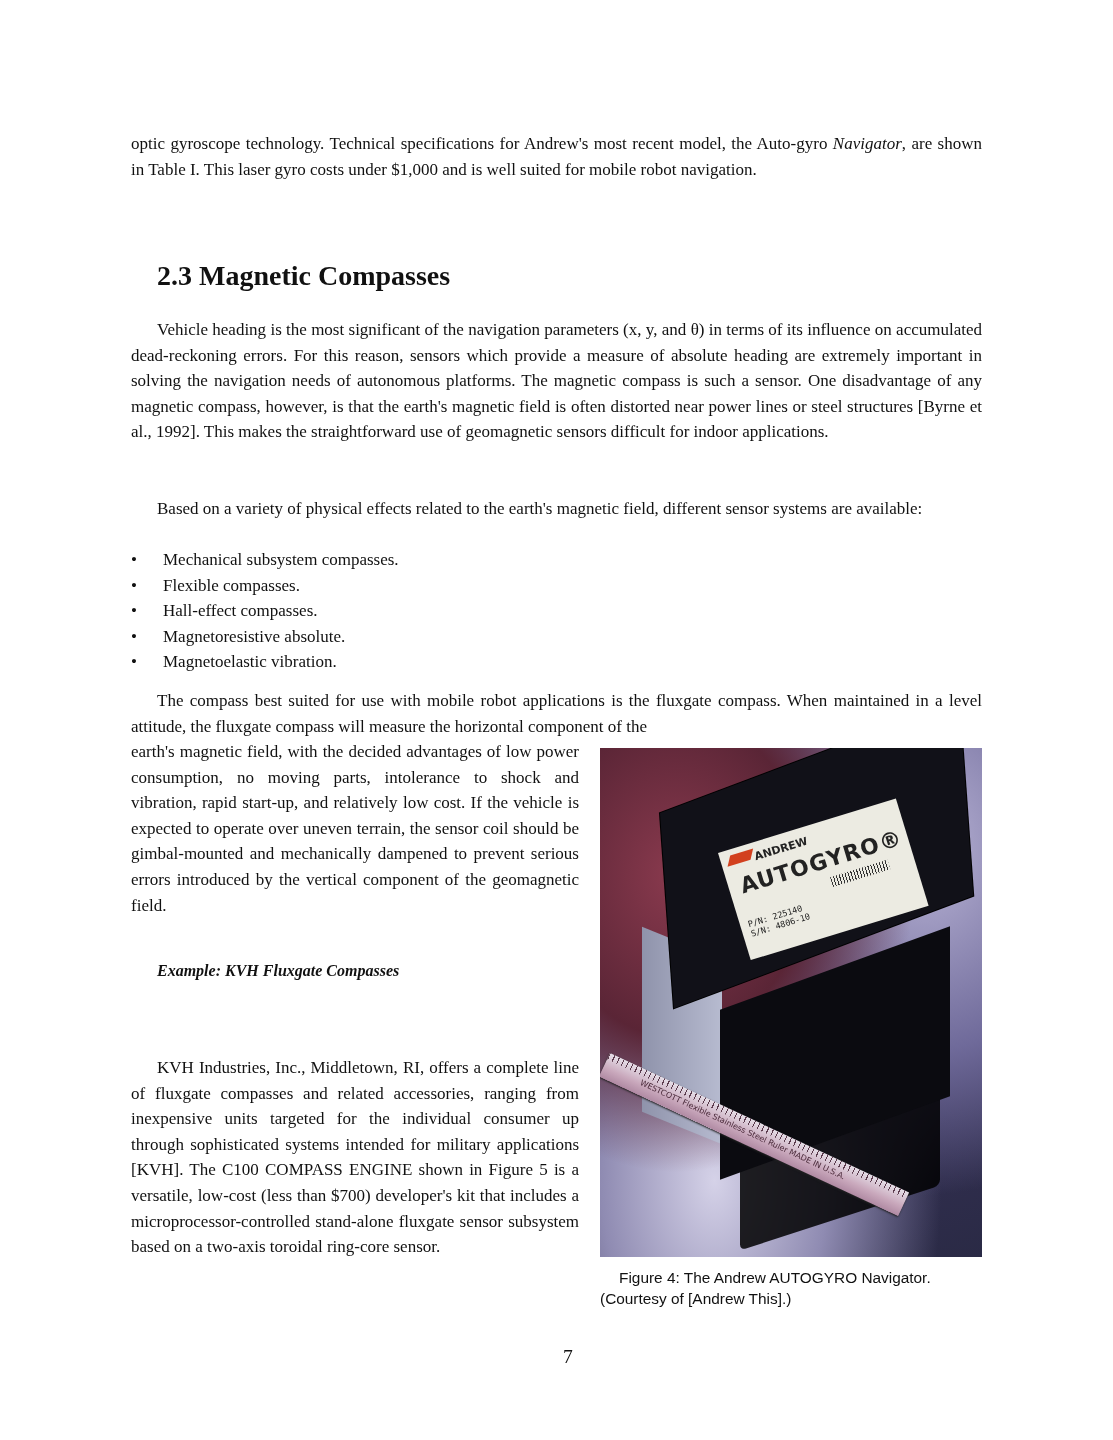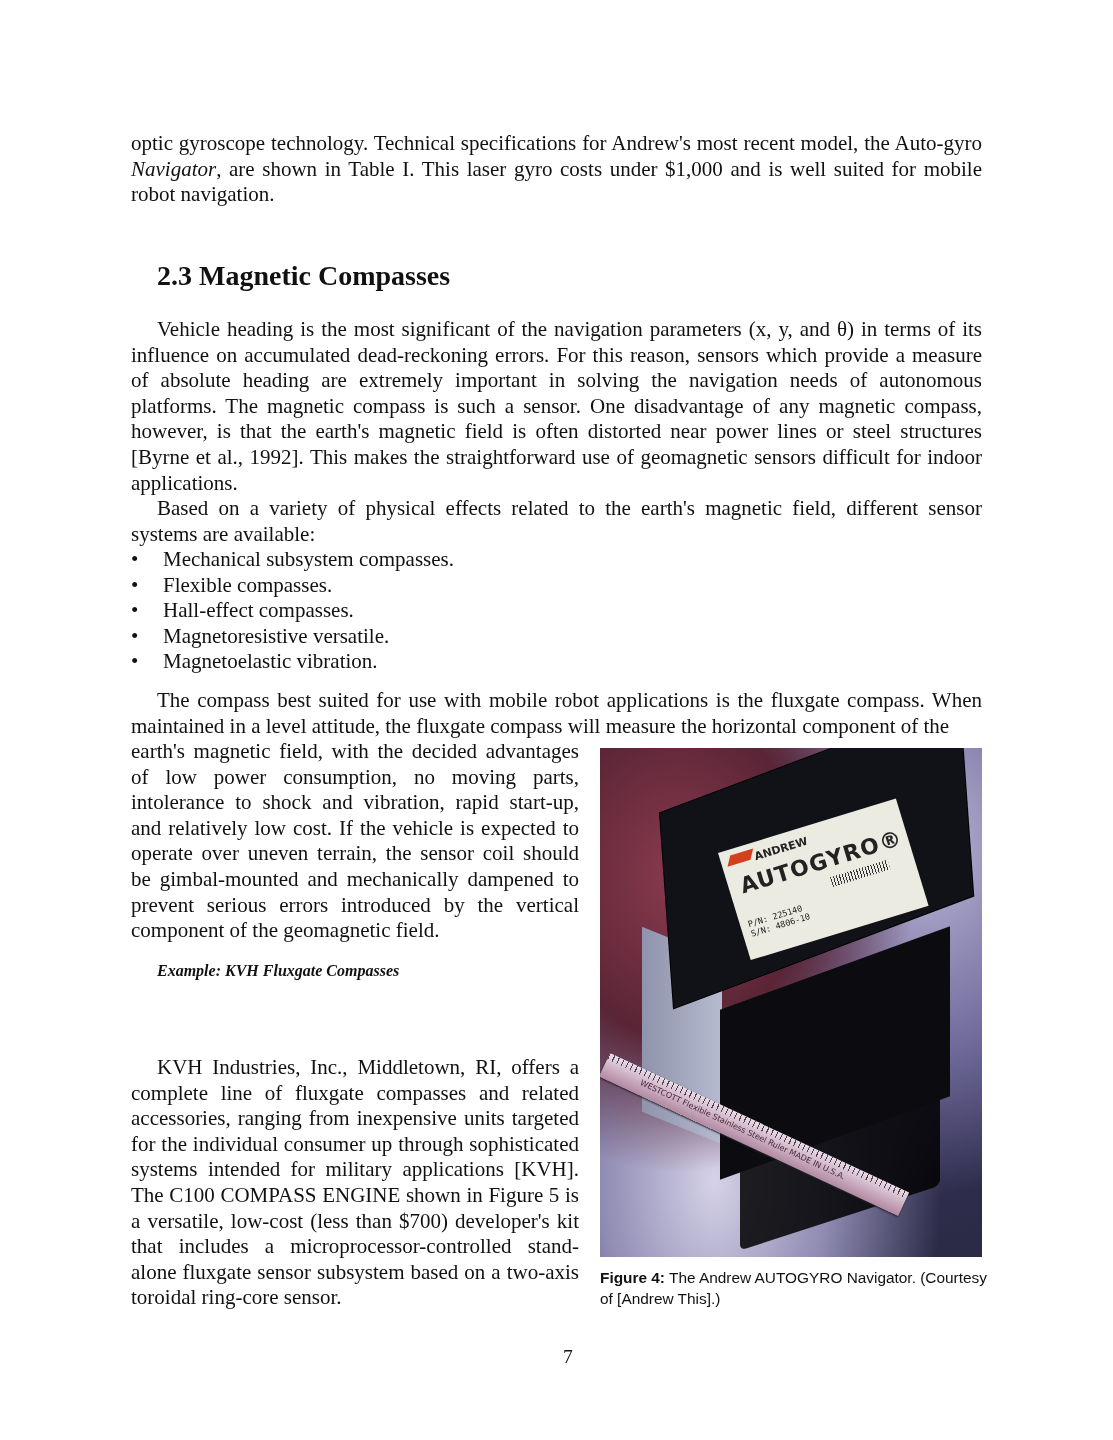--- a/index.html
+++ b/index.html
@@ -1,17 +1,17 @@
 <!DOCTYPE html>
 <html><head>
   <meta charset="utf-8">
   <style>
     html, body { margin: 0; padding: 0; background: #ffffff; }
     body { width: 1113px; height: 1440px; position: relative; overflow: hidden; color: #111; }
-    .serif { font-family: "Liberation Serif", "DejaVu Serif", serif; font-size: 21px; line-height: 25.6px; }
+    .serif { font-family: "Liberation Serif", "DejaVu Serif", serif; font-size: 17px; line-height: 25.6px; }
     .block { position: absolute; left: 131px; width: 851px; text-align: justify; }
     .p-intro { top: 131px; }
     .heading { position: absolute; left: 157px; top: 260px; font-family: "Liberation Serif", serif; font-weight: bold; font-size: 28px; }
     .p1 { top: 317px; text-indent: 26px; }
     .p2 { top: 496px; text-indent: 26px; }
     .bullets { position: absolute; left: 131px; top: 547px; margin: 0; padding: 0; list-style: none; }
     .bullets li { position: relative; padding-left: 32px; height: 25.6px; }
     .bullets li .dot { position: absolute; left: 0; top: 0; }
     .p3 { top: 688px; text-indent: 26px; }
     .col { position: absolute; left: 131px; width: 448px; text-align: justify; }
@@ -40,39 +40,39 @@
     .label .pn { position: absolute; left: 8px; top: 72px; font-family: "DejaVu Sans Mono", monospace; font-size: 8.5px; line-height: 10px; }
     .ruler { position: absolute; left: 10px; top: 305px; width: 330px; height: 26px;
       background: linear-gradient(180deg,#e6dfe8,#c9a8bc 60%,#b08aa3); transform: rotate(25deg); transform-origin: left top;
       box-shadow: 0 1px 2px #222; }
     .ruler .ticks { position: absolute; left: 0; right: 0; top: 0; height: 7px;
       background: repeating-linear-gradient(90deg,#5a3a4c 0 1px,transparent 1px 5px); }
     .ruler .ruler-text { position: absolute; left: 40px; top: 9px; font-family: "DejaVu Sans", sans-serif; font-size: 8px; color: #4a2a3a; white-space: nowrap; }
     .shadow { position: absolute; left: 140px; top: 320px; width: 200px; height: 150px; background: rgba(0,0,0,0.85);
       transform: skewY(-18deg); border-radius: 6px; }
     .caption { position: absolute; left: 600px; top: 1267px; width: 400px; font-family: "Liberation Sans", "DejaVu Sans", sans-serif; font-size: 15.4px; line-height: 21px; }
-    .caption .cap-label { font-weight: bold; }
+    .caption .cap-label { font-weight: normal; margin-left: 19px; }
     .page-num { position: absolute; left: 563px; top: 1346px; font-family: "Liberation Serif", serif; font-size: 19.6px; }
   </style>
 </head>
 <body>
 
 <div class="block serif p-intro"><span>optic gyroscope technology. Technical specifications for Andrew's most recent model, the Auto-gyro </span><i>Navigator</i><span>, are shown in Table I.  This laser gyro costs under $1,000 and is well suited for mobile robot navigation.</span></div>
 
 <div class="heading">2.3 Magnetic Compasses</div>
 
 <div class="block serif p1">Vehicle heading is the most significant of the navigation parameters (x, y, and θ) in terms of its influence on accumulated dead-reckoning errors. For this reason, sensors which provide a measure of absolute heading are extremely important in solving the navigation needs of autonomous platforms. The magnetic compass is such a sensor. One disadvantage of any magnetic compass, however, is that the earth's magnetic field is often distorted near power lines or steel structures [Byrne et al., 1992]. This makes the straightforward use of geomagnetic sensors difficult for indoor applications.</div>
 
 <div class="block serif p2">Based on a variety of physical effects related to the earth's magnetic field, different sensor systems are available:</div>
 
 <ul class="bullets serif">
   <li><span class="dot">•</span><span>Mechanical subsystem compasses.</span></li>
   <li><span class="dot">•</span><span>Flexible compasses.</span></li>
   <li><span class="dot">•</span><span>Hall-effect compasses.</span></li>
-  <li><span class="dot">•</span><span>Magnetoresistive versatile.</span></li>
+  <li><span class="dot">•</span><span>Magnetoresistive absolute.</span></li>
   <li><span class="dot">•</span><span>Magnetoelastic vibration.</span></li>
 </ul>
 
 <div class="block serif p3">The compass best suited for use with mobile robot applications is the fluxgate compass. When maintained in a level attitude, the fluxgate compass will measure the horizontal component of the</div>
 
 <div class="col serif col-a">earth's magnetic field, with the decided advantages of low power consumption, no moving parts, intolerance to shock and vibration, rapid start-up, and relatively low cost. If the vehicle is expected to operate over uneven terrain, the sensor coil should be gimbal-mounted and mechanically dampened to prevent serious errors introduced by the vertical component of the geomagnetic field.</div>
 
 <div class="subhead">Example: KVH Fluxgate Compasses</div>
 
 <div class="col serif col-b">KVH Industries, Inc., Middletown, RI, offers a complete line of fluxgate compasses and related accessories, ranging from inexpensive units targeted for the individual consumer up through sophisticated systems intended for military applications [KVH]. The C100 COMPASS ENGINE shown in Figure 5 is a versatile, low-cost (less than $700) developer's kit that includes a microprocessor-controlled stand-alone fluxgate sensor subsystem based on a two-axis toroidal ring-core sensor.</div>

